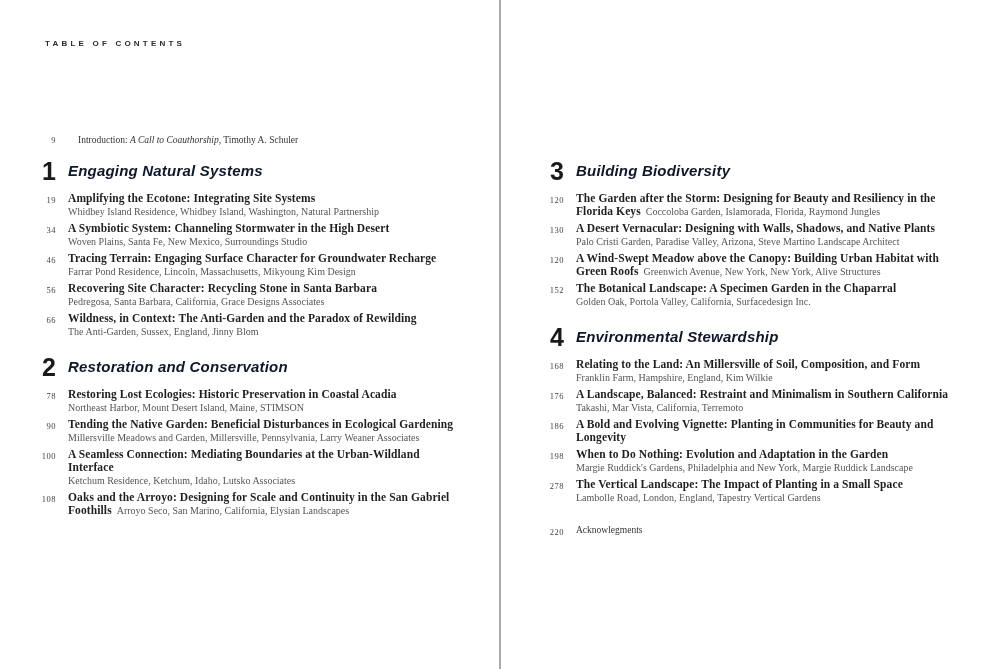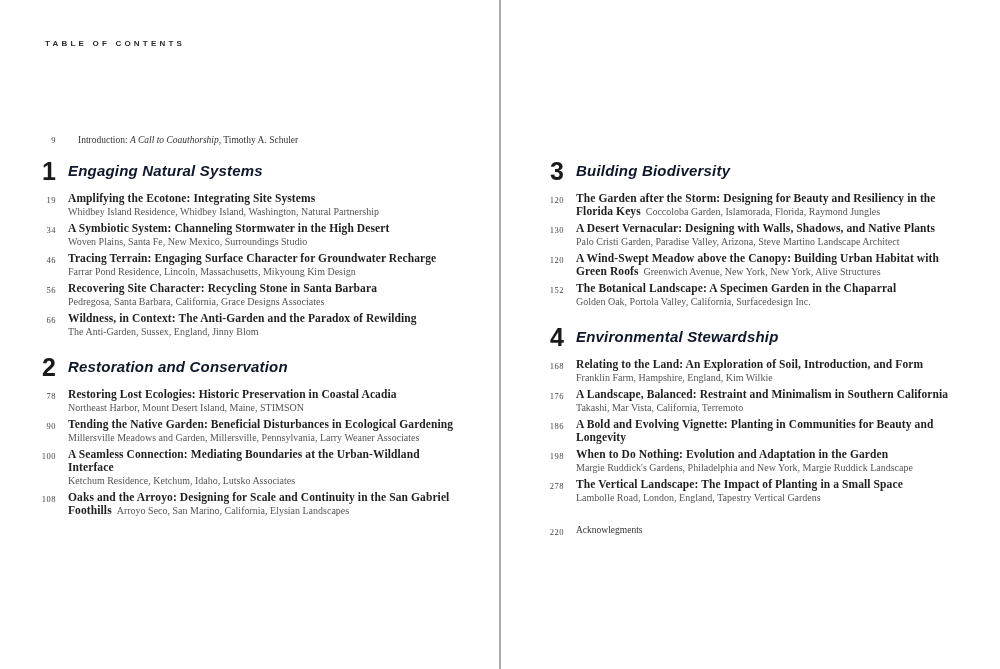--- a/index.html
+++ b/index.html
@@ -202,21 +202,21 @@
       <div class="section">
         <div class="sec-head">
           <div class="sec-num">4</div>
           <div></div>
           <div class="sec-title">Environmental Stewardship</div>
         </div>
         <div class="entry">
           <div class="pagenum">168</div>
           <div></div>
           <div class="entry-body">
-            <div class="entry-title">Relating to the Land: An Exploration of Soil, Introduction, and Form</div>
+            <div class="entry-title">Relating to the Land: An Millersville of Soil, Composition, and Form</div>
             <div class="entry-sub block">Franklin Farm, Hampshire, England, Kim Wilkie</div>
           </div>
         </div>
         <div class="entry">
           <div class="pagenum">176</div>
           <div></div>
           <div class="entry-body">
             <div class="entry-title">A Landscape, Balanced: Restraint and Minimalism in Southern California</div>
             <div class="entry-sub block">Takashi, Mar Vista, California, Terremoto</div>
           </div>

